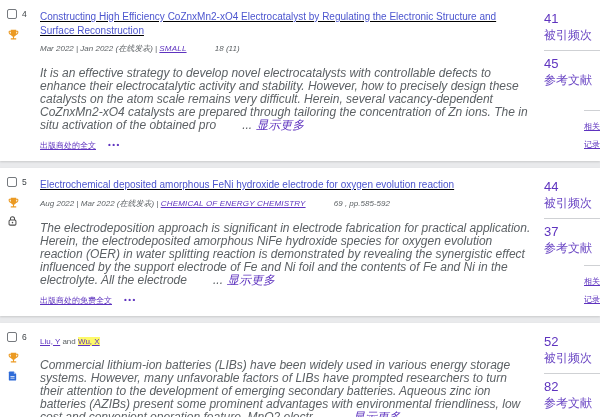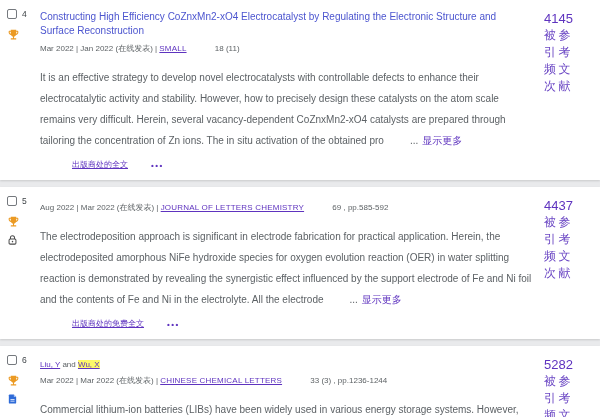--- a/index.html
+++ b/index.html
@@ -21,40 +21,41 @@
   .checkbox {
     width:10px; height:10px; border:1px solid #75797e; border-radius:2px;
     background:#fff; display:inline-block; cursor:pointer;
   }
   .num { font-size:8.5px; color:#3e4347; }
   .icons { display:flex; flex-direction:column; gap:6px; margin-top:9px; }
   .badge-icon { width:13px; height:13px; display:inline-flex; }
   .badge-icon svg { width:100%; height:100%; }
 
   .col-main { flex:1 1 auto; min-width:0; padding-right:12px; }
-  .title { margin:1px 0 0; font-size:10px; line-height:13.5px; font-weight:normal; }
+  .title { margin:1px 0 0; font-size:10px; line-height:13.5px; font-weight:normal;text-decoration:underline; }
   .title a { color:#4c55cf; text-decoration:none; cursor:pointer; }
   .authors { margin-top:5px; font-size:8px; color:#5e6366; }
   .author-link { color:#5E33BF; text-decoration:underline; text-decoration-thickness:1px; text-underline-offset:1px; cursor:pointer; }
   .author-link.hl { background:#fdf969; }
   .plain { color:#5e6366; }
-  .meta { margin-top:6px; font-size:8px; color:#5e6366; }
+  .meta { margin-top:6px; font-size:8px; color:#5e6366;font-style:italic; }
   .journal-link { color:#5E33BF; text-decoration:underline; text-underline-offset:1px; letter-spacing:.2px; cursor:pointer; }
   .vol { margin-left:26px; color:#5e6366; }
   .abstract {
-    margin:13px 0 0; font-size:10px; line-height:21px; color:#5c6165;
+    margin:13px 0 0; font-size:12px; line-height:13px; color:#5c6165;
     max-width:498px;
+    font-style:italic;
   }
   .dots { margin-left:26px; color:#5c6165; }
   .show-more { color:#5E33BF; margin-left:4px; text-decoration:none; cursor:pointer; }
-  .fulltext-row { margin-top:8px; font-size:8px; display:flex; align-items:flex-end; gap:23px;margin-left:32px; }
+  .fulltext-row { margin-top:8px; font-size:8px; display:flex; align-items:flex-start; gap:12px; }
   .fulltext-link { color:#5E33BF; text-decoration:underline; text-underline-offset:1px; cursor:pointer; }
   .more-dots { color:#5E33BF; font-weight:bold; font-size:8px; letter-spacing:1.5px; cursor:pointer; }
 
-  .col-right { flex:none; width:56px; display:flex; flex-direction:row; padding-top:2px; }
+  .col-right { flex:none; width:56px; display:flex; flex-direction:column; padding-top:2px; }
   .metric-value { display:block; font-size:13px; line-height:15px; color:#5E33BF; text-decoration:none; cursor:pointer; }
   .metric-label { display:block; font-size:12px; color:#6b47c4; margin-top:1px; }
   .divider { border-top:1px solid #cfd1d4; margin:6px 0 5px; width:100%; }
   .related { margin-top:auto;margin-left:40px; }
   .related .divider { margin-bottom:4px; }
   .related-link { font-size:8px; color:#5E33BF; text-decoration:underline; text-underline-offset:1px; cursor:pointer; }
 </style>
 </head>
 <body>
 
@@ -123,23 +124,24 @@
             <svg viewBox="0 0 24 24" style="width:11px;height:12px">
               <path fill="none" stroke="#4a4a4a" stroke-width="2.2" d="M7.5 10V7a4.5 4.5 0 0 1 9 0v3"></path>
               <rect x="4.5" y="10" width="15" height="11" rx="2.5" fill="none" stroke="#4a4a4a" stroke-width="2.2"></rect>
               <circle cx="12" cy="15.5" r="1.7" fill="#4a4a4a"></circle>
             </svg>
           </span>
         </div>
     </div>
 
     <div class="col-main">
+      <h3 class="title"><a>Electrochemical deposited amorphous FeNi hydroxide electrode for oxygen evolution reaction</a></h3>
       <div class="meta">
         <span>Aug 2022 | Mar 2022 (在线发表) |</span>
-        <a class="journal-link">JOURNAL OF LETTERS CHEMISTRY</a>
+        <a class="journal-link">CHEMICAL OF ENERGY CHEMISTRY</a>
         <span class="vol">69 , pp.585-592</span>
       </div>
       <p class="abstract">
         <span>The electrodeposition approach is significant in electrode fabrication for practical application. Herein, the electrodeposited amorphous NiFe hydroxide species for oxygen evolution reaction (OER) in water splitting reaction is demonstrated by revealing the synergistic effect influenced by the support electrode of Fe and Ni foil and the contents of Fe and Ni in the electrolyte. All the electrode</span><span class="dots">...</span><a class="show-more">显示更多</a>
       </p>
       <div class="fulltext-row">
         <a class="fulltext-link">出版商处的免费全文</a>
         <span class="more-dots">•••</span>
       </div>
     </div>
@@ -178,25 +180,20 @@
               <path fill="#2e6bd8" d="M6 2h9l5 5v13a2 2 0 0 1-2 2H6a2 2 0 0 1-2-2V4a2 2 0 0 1 2-2z"></path>
               <path fill="#c3d6f6" d="M15 2l5 5h-5z"></path>
               <path fill="#fff" d="M7.5 12.2h9v1.7h-9zM7.5 16h9v1.7h-9z"></path>
             </svg>
           </span>
         </div>
     </div>
 
     <div class="col-main">
       <div class="authors"><span class="author-link">Liu, Y</span><span class="plain"> and </span><span class="author-link hl">Wu, X</span></div>
-      <div class="meta">
-        <span>Mar 2022 | Mar 2022 (在线发表) |</span>
-        <a class="journal-link">CHINESE CHEMICAL LETTERS</a>
-        <span class="vol">33 (3) , pp.1236-1244</span>
-      </div>
       <p class="abstract">
         <span>Commercial lithium-ion batteries (LIBs) have been widely used in various energy storage systems. However, many unfavorable factors of LIBs have prompted researchers to turn their attention to the development of emerging secondary batteries. Aqueous zinc ion batteries (AZIBs) present some prominent advantages with environmental friendliness, low cost and convenient operation feature. MnO2 electr</span><span class="dots">...</span><a class="show-more">显示更多</a>
       </p>
 
     </div>
 
     <div class="col-right">
       <div class="metric">
         <a class="metric-value">52</a>
         <span class="metric-label">被引频次</span>

